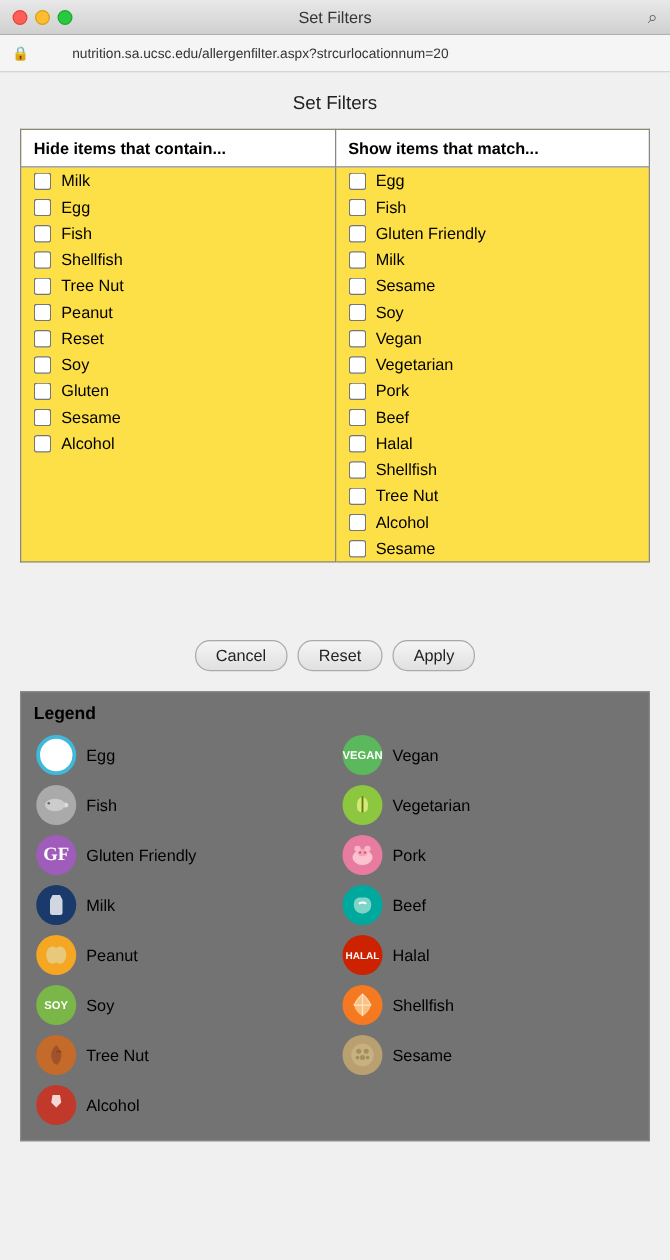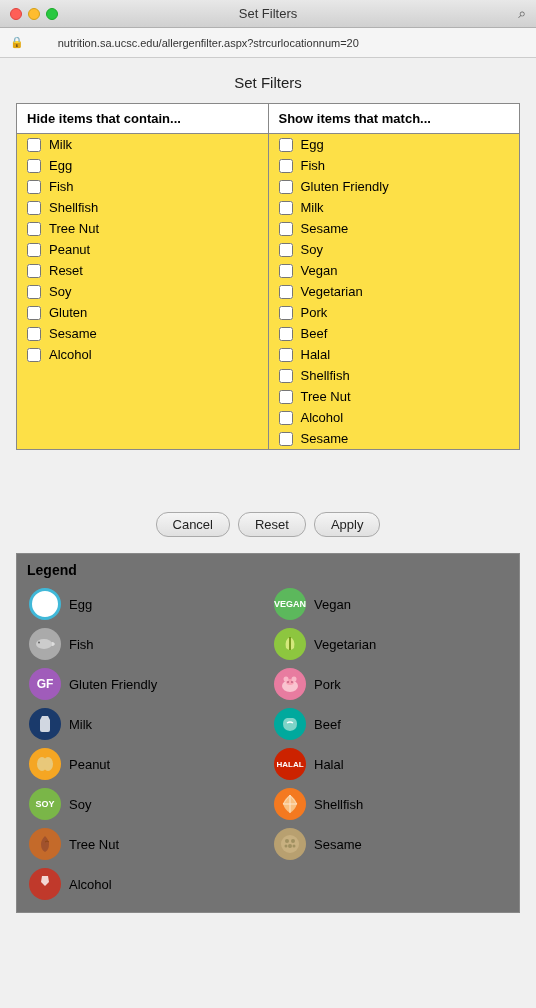--- a/index.html
+++ b/index.html
@@ -173,21 +173,21 @@
       justify-content: center;
       flex-shrink: 0;
       font-size: 10px;
       font-weight: bold;
       color: white;
     }
 
     
     .icon-egg { background: white; border: 3px solid #40b8d8; }
     .icon-fish { background: #aaa; }
-    .icon-gf { background: #a05cba; font-size: 12px; }
+    .icon-gf { background: #a05cba; font-size: 15px; font-family: Liberation Serif, serif; }
     .icon-milk { background: #1a3a6b; }
     .icon-peanut { background: #f5a623; }
     .icon-soy { background: #7ab648; font-size: 9px; }
     .icon-treenut { background: #c46a2a; }
     .icon-alcohol { background: #c0392b; }
     .icon-vegan { background: #5cb85c; font-size: 9px; }
     .icon-vegetarian { background: #8dc63f; }
     .icon-pork { background: #e87ca0; }
     .icon-beef { background: #00a99d; }
     .icon-halal { background: #cc2200; font-size: 8px; }

